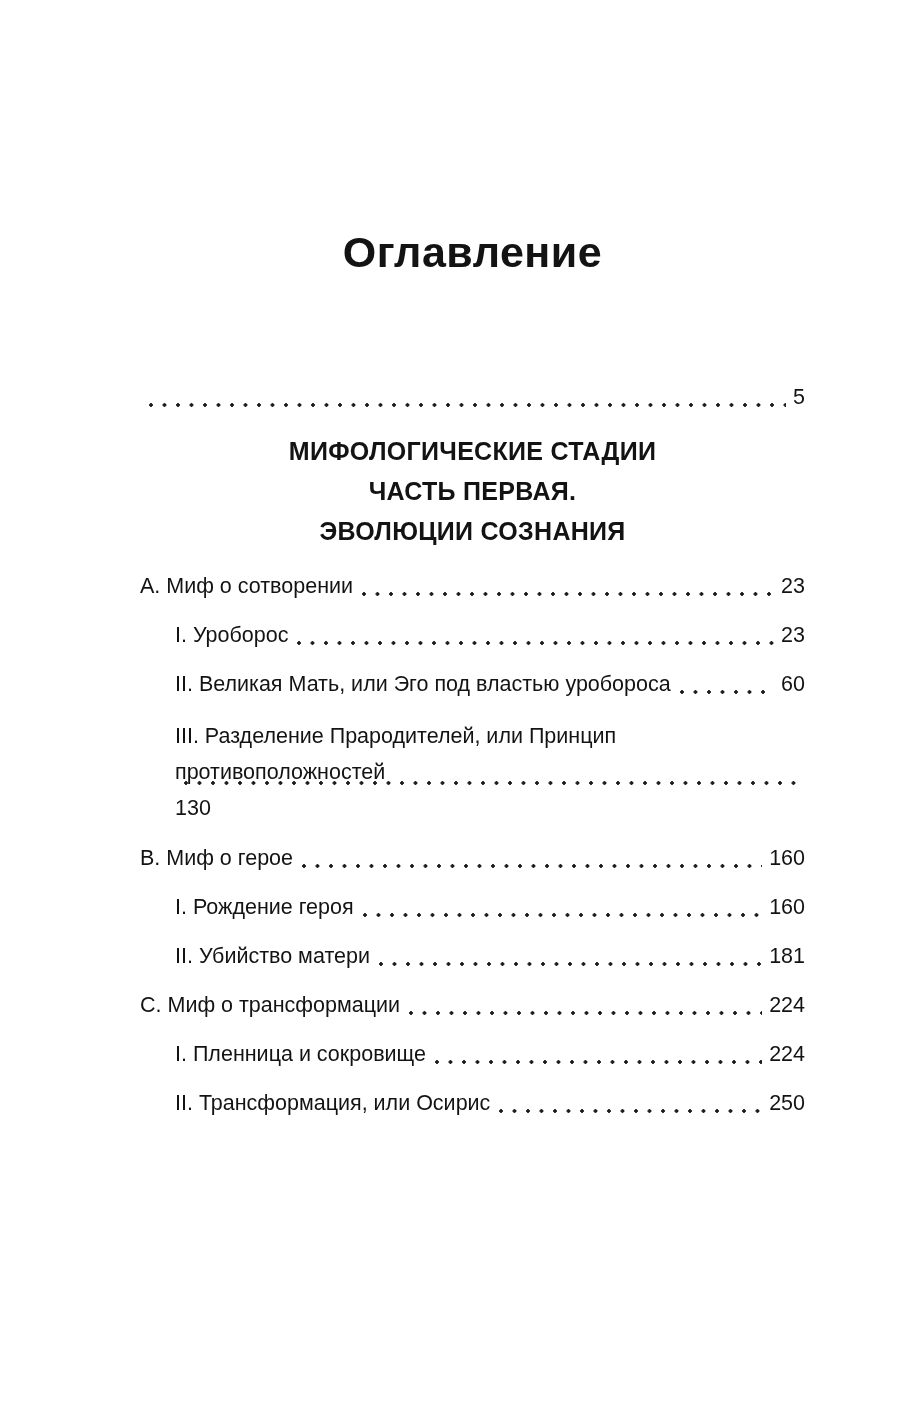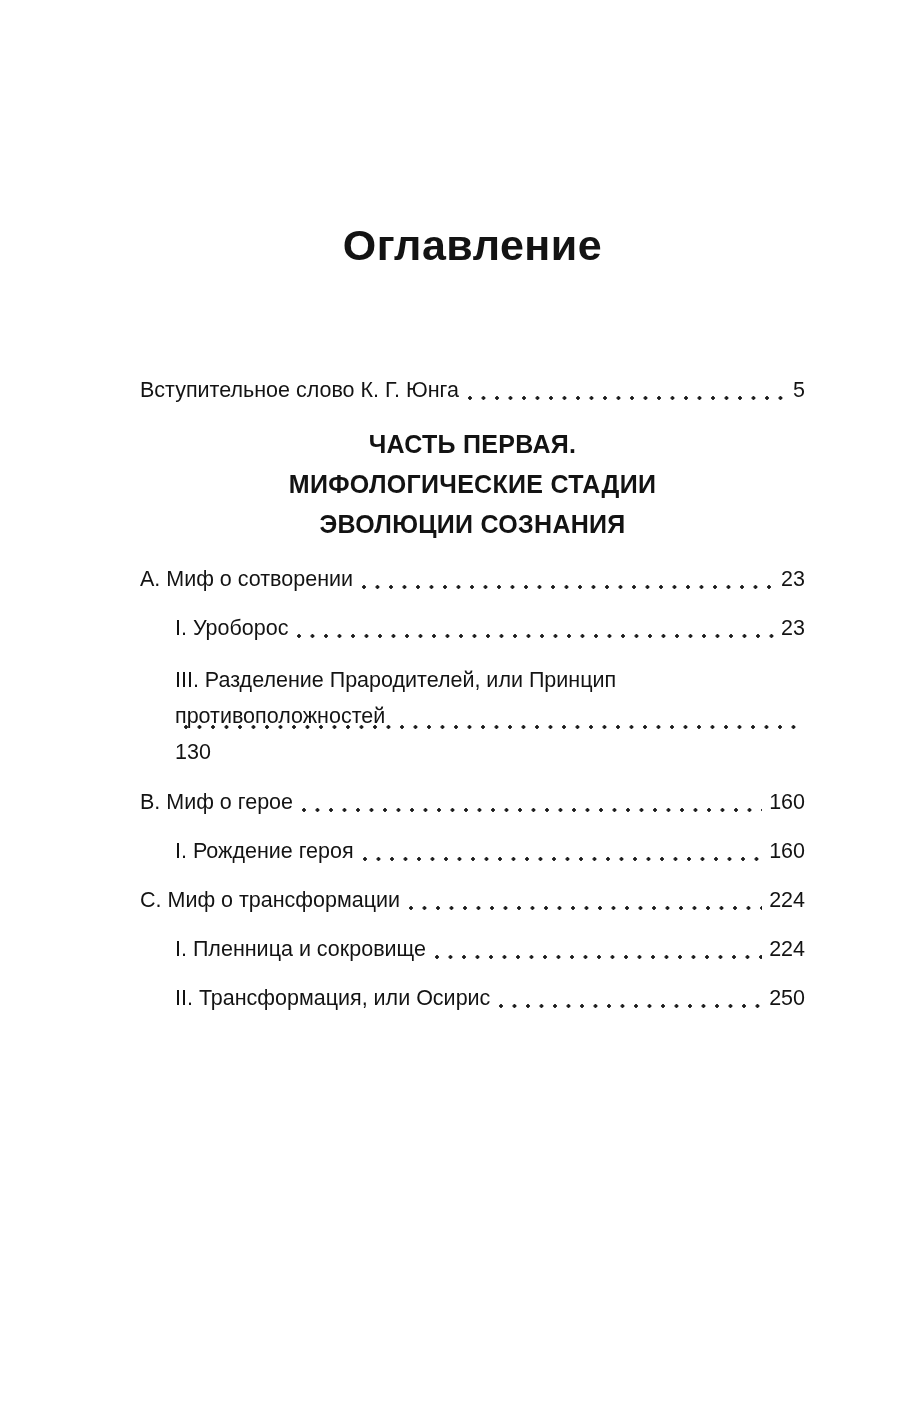--- a/index.html
+++ b/index.html
@@ -12,21 +12,21 @@
     width: 924px;
     height: 1419px;
     box-sizing: border-box;
     background: #ffffff;
     color: #131313;
     font-family: "Liberation Sans", sans-serif;
     padding: 0 119px 0 140px;
     overflow: hidden;
   }
   .toc-title {
-    margin: 1px;
+    margin: 8px;
     padding-top: 221px;
     font-size: 43px;
     line-height: 47px;
     font-weight: 700;
     text-align: center;
     letter-spacing: 0.5px;
   }
   .toc-list {
     margin-top: 106px;
   }
@@ -83,56 +83,65 @@
     margin: 19px 0 20px 0;
   }
 </style>
 </head>
 <body>
 
 <div class="book-page">
   <h1 class="toc-title">Оглавление</h1>
   <div class="toc-list" id="toc-list">
       <div class="toc-row level-0">
-        <span class="label">Вступительное слово К. Г. Юнга</span>
         <span class="leader"></span>
         <span class="page-num">5</span>
       </div>
       <div class="part-heading">
+        <div class="part-line">МИФОЛОГИЧЕСКИЕ СТАДИИ</div>
         <div class="part-line">ЧАСТЬ ПЕРВАЯ.</div>
-        <div class="part-line">МИФОЛОГИЧЕСКИЕ СТАДИИ</div>
         <div class="part-line">ЭВОЛЮЦИИ СОЗНАНИЯ</div>
       </div>
       <div class="toc-row level-0">
         <span class="label">А. Миф о сотворении</span>
         <span class="leader"></span>
         <span class="page-num">23</span>
       </div>
       <div class="toc-row level-1">
         <span class="label">I. Уроборос</span>
         <span class="leader"></span>
         <span class="page-num">23</span>
+      </div>
+      <div class="toc-row level-1">
+        <span class="label">II. Великая Мать, или Эго под властью уробороса</span>
+        <span class="leader"></span>
+        <span class="page-num">60</span>
       </div>
       <div class="toc-row-wrapped">
         <div class="wrap-line1">III. Разделение Прародителей, или Принцип</div>
         <div class="wrap-line2">
           <span class="label">противоположностей</span>
           <span class="leader"></span>
           <span class="page-num">130</span>
         </div>
       </div>
       <div class="toc-row level-0">
         <span class="label">В. Миф о герое</span>
         <span class="leader"></span>
         <span class="page-num">160</span>
       </div>
       <div class="toc-row level-1">
         <span class="label">I. Рождение героя</span>
         <span class="leader"></span>
         <span class="page-num">160</span>
+      </div>
+      <div class="toc-row level-1">
+        <span class="label">II. Убийство матери</span>
+        <span class="leader"></span>
+        <span class="page-num">181</span>
       </div>
       <div class="toc-row level-0">
         <span class="label">С. Миф о трансформации</span>
         <span class="leader"></span>
         <span class="page-num">224</span>
       </div>
       <div class="toc-row level-1">
         <span class="label">I. Пленница и сокровище</span>
         <span class="leader"></span>
         <span class="page-num">224</span>

